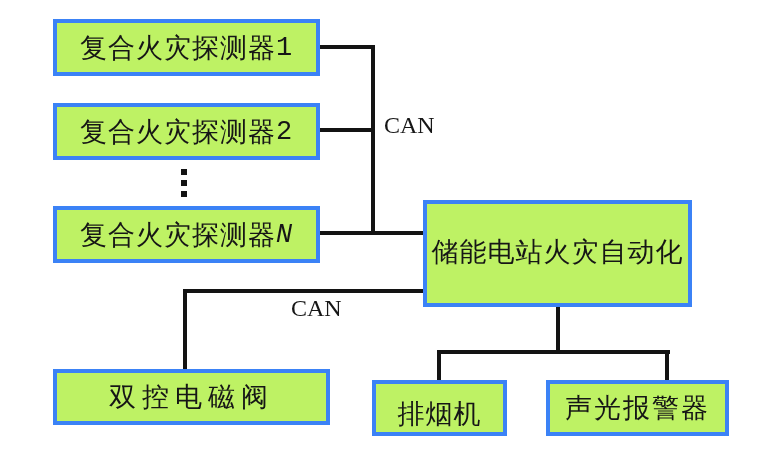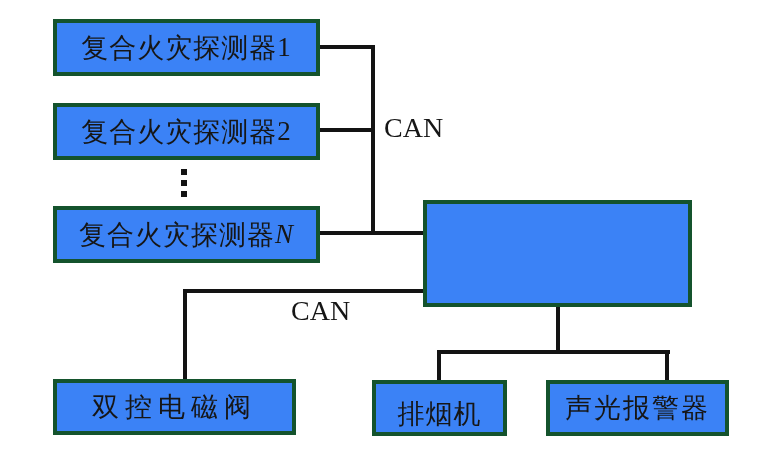--- a/index.html
+++ b/index.html
@@ -8,56 +8,57 @@
     width: 772px;
     height: 458px;
     background: #ffffff;
     overflow: hidden;
     font-family: "Liberation Serif", "DejaVu Serif", serif;
     color: #161616;
   }
   .node {
     position: absolute;
     box-sizing: border-box;
-    border: 4px solid #14532d;
-    background: #3b82f6;
+    border: 4px solid #3b82f6;
+    background: #bef264;
     display: flex;
     align-items: center;
     justify-content: center;
     font-size: 27px;
     letter-spacing: 1px;
     white-space: nowrap;
     text-align: center;
+    font-family: Liberation Mono, monospace;
   }
   .node-detector1 { left: 53px;  top: 19px;  width: 267px; height: 57px; }
   .node-detector2 { left: 53px;  top: 103px; width: 267px; height: 57px; }
   .node-detectorN { left: 53px;  top: 206px; width: 267px; height: 57px; }
   .node-controller { left: 423px; top: 200px; width: 269px; height: 107px; }
-  .node-valve     { left: 53px;  top: 379px; width: 243px; height: 56px; letter-spacing: 6px; }
+  .node-valve     { left: 53px;  top: 369px; width: 277px; height: 56px; letter-spacing: 6px; }
   .node-fan       { left: 372px; top: 380px; width: 135px; height: 56px; align-items: flex-end; }
   .node-alarm     { left: 546px; top: 380px; width: 183px; height: 56px; letter-spacing: 2px; }
   .controller-lines { line-height: 34px; }
   .suffix-italic { font-style: italic; }
   .line {
     position: absolute;
     background: #131313;
   }
   .l-det1-bus   { left: 320px; top: 45px;  width: 55px;  height: 4px; }
   .l-det2-bus   { left: 320px; top: 128px; width: 55px;  height: 4px; }
   .l-bus-v      { left: 371px; top: 45px;  width: 4px;   height: 190px; }
   .l-detN-ctrl  { left: 320px; top: 231px; width: 105px; height: 4px; }
   .l-ctrl-valve { left: 183px; top: 289px; width: 242px; height: 4px; }
   .l-valve-v    { left: 183px; top: 289px; width: 4px;   height: 91px; }
   .l-ctrl-down  { left: 556px; top: 303px; width: 4px;   height: 51px; }
   .l-dry-h      { left: 437px; top: 350px; width: 233px; height: 4px; }
   .l-fan-v      { left: 437px; top: 350px; width: 4px;   height: 31px; }
   .l-alarm-v    { left: 665px; top: 350px; width: 4px;   height: 31px; }
   .edge-label {
     position: absolute;
-    font-size: 28px;
+    font-size: 24px;
     white-space: nowrap;
     background: transparent;
   }
   .lbl-can-bus   { left: 384px; top: 112px; }
   .lbl-can-valve { left: 291px; top: 295px; }
   .lbl-dry       { left: 568px; top: 310px; letter-spacing: 1px; }
   .ellipsis {
     position: absolute;
     left: 181px;
     top: 169px;
@@ -102,20 +103,21 @@
     <div class="dot"></div>
   </div>
 
   <div class="node node-detectorN">
     <span>复合火灾探测器</span>
       <span class="suffix-italic">N</span>
   </div>
 
   <div class="node node-controller">
     <div class="controller-lines">
+      <div>储能电站火灾自动化</div>
     </div>
   </div>
 
   <div class="node node-valve">
     <span>双控电磁阀</span>
   </div>
   <div class="node node-fan">
     <span>排烟机</span>
   </div>
   <div class="node node-alarm">

